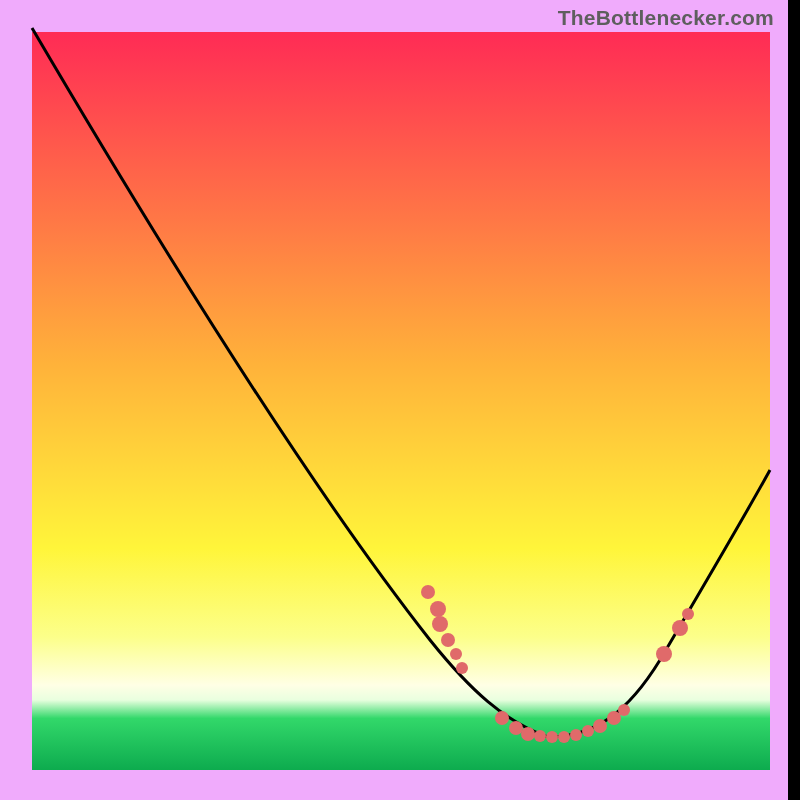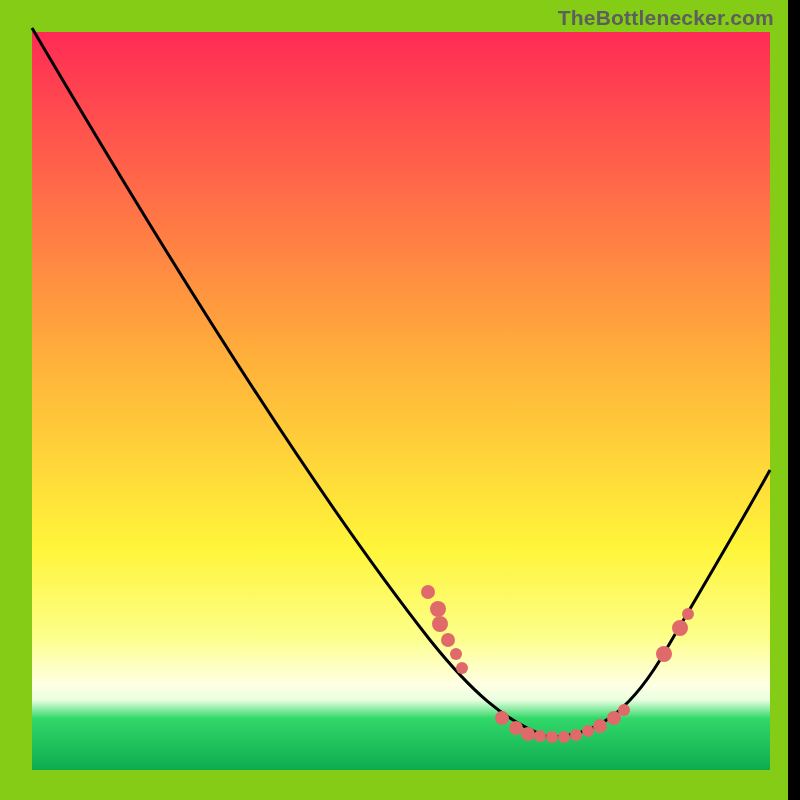--- a/index.html
+++ b/index.html
@@ -8,21 +8,21 @@
     background: #000;
     width: 800px;
     height: 800px;
     overflow: hidden;
     position: relative;
   }
   .container {
     width: 788px;
     height: 800px;
     position: relative;
-    background: #84cc16;
+    background: #f0abfc;
     text-align: right;
   }
   .watermark {
     position: absolute;
     top: 6px;
     right: 14px;
     font-family: Arial, Helvetica, sans-serif;
     font-size: 21px;
     font-weight: 600;
     color: #5e5e5e;

